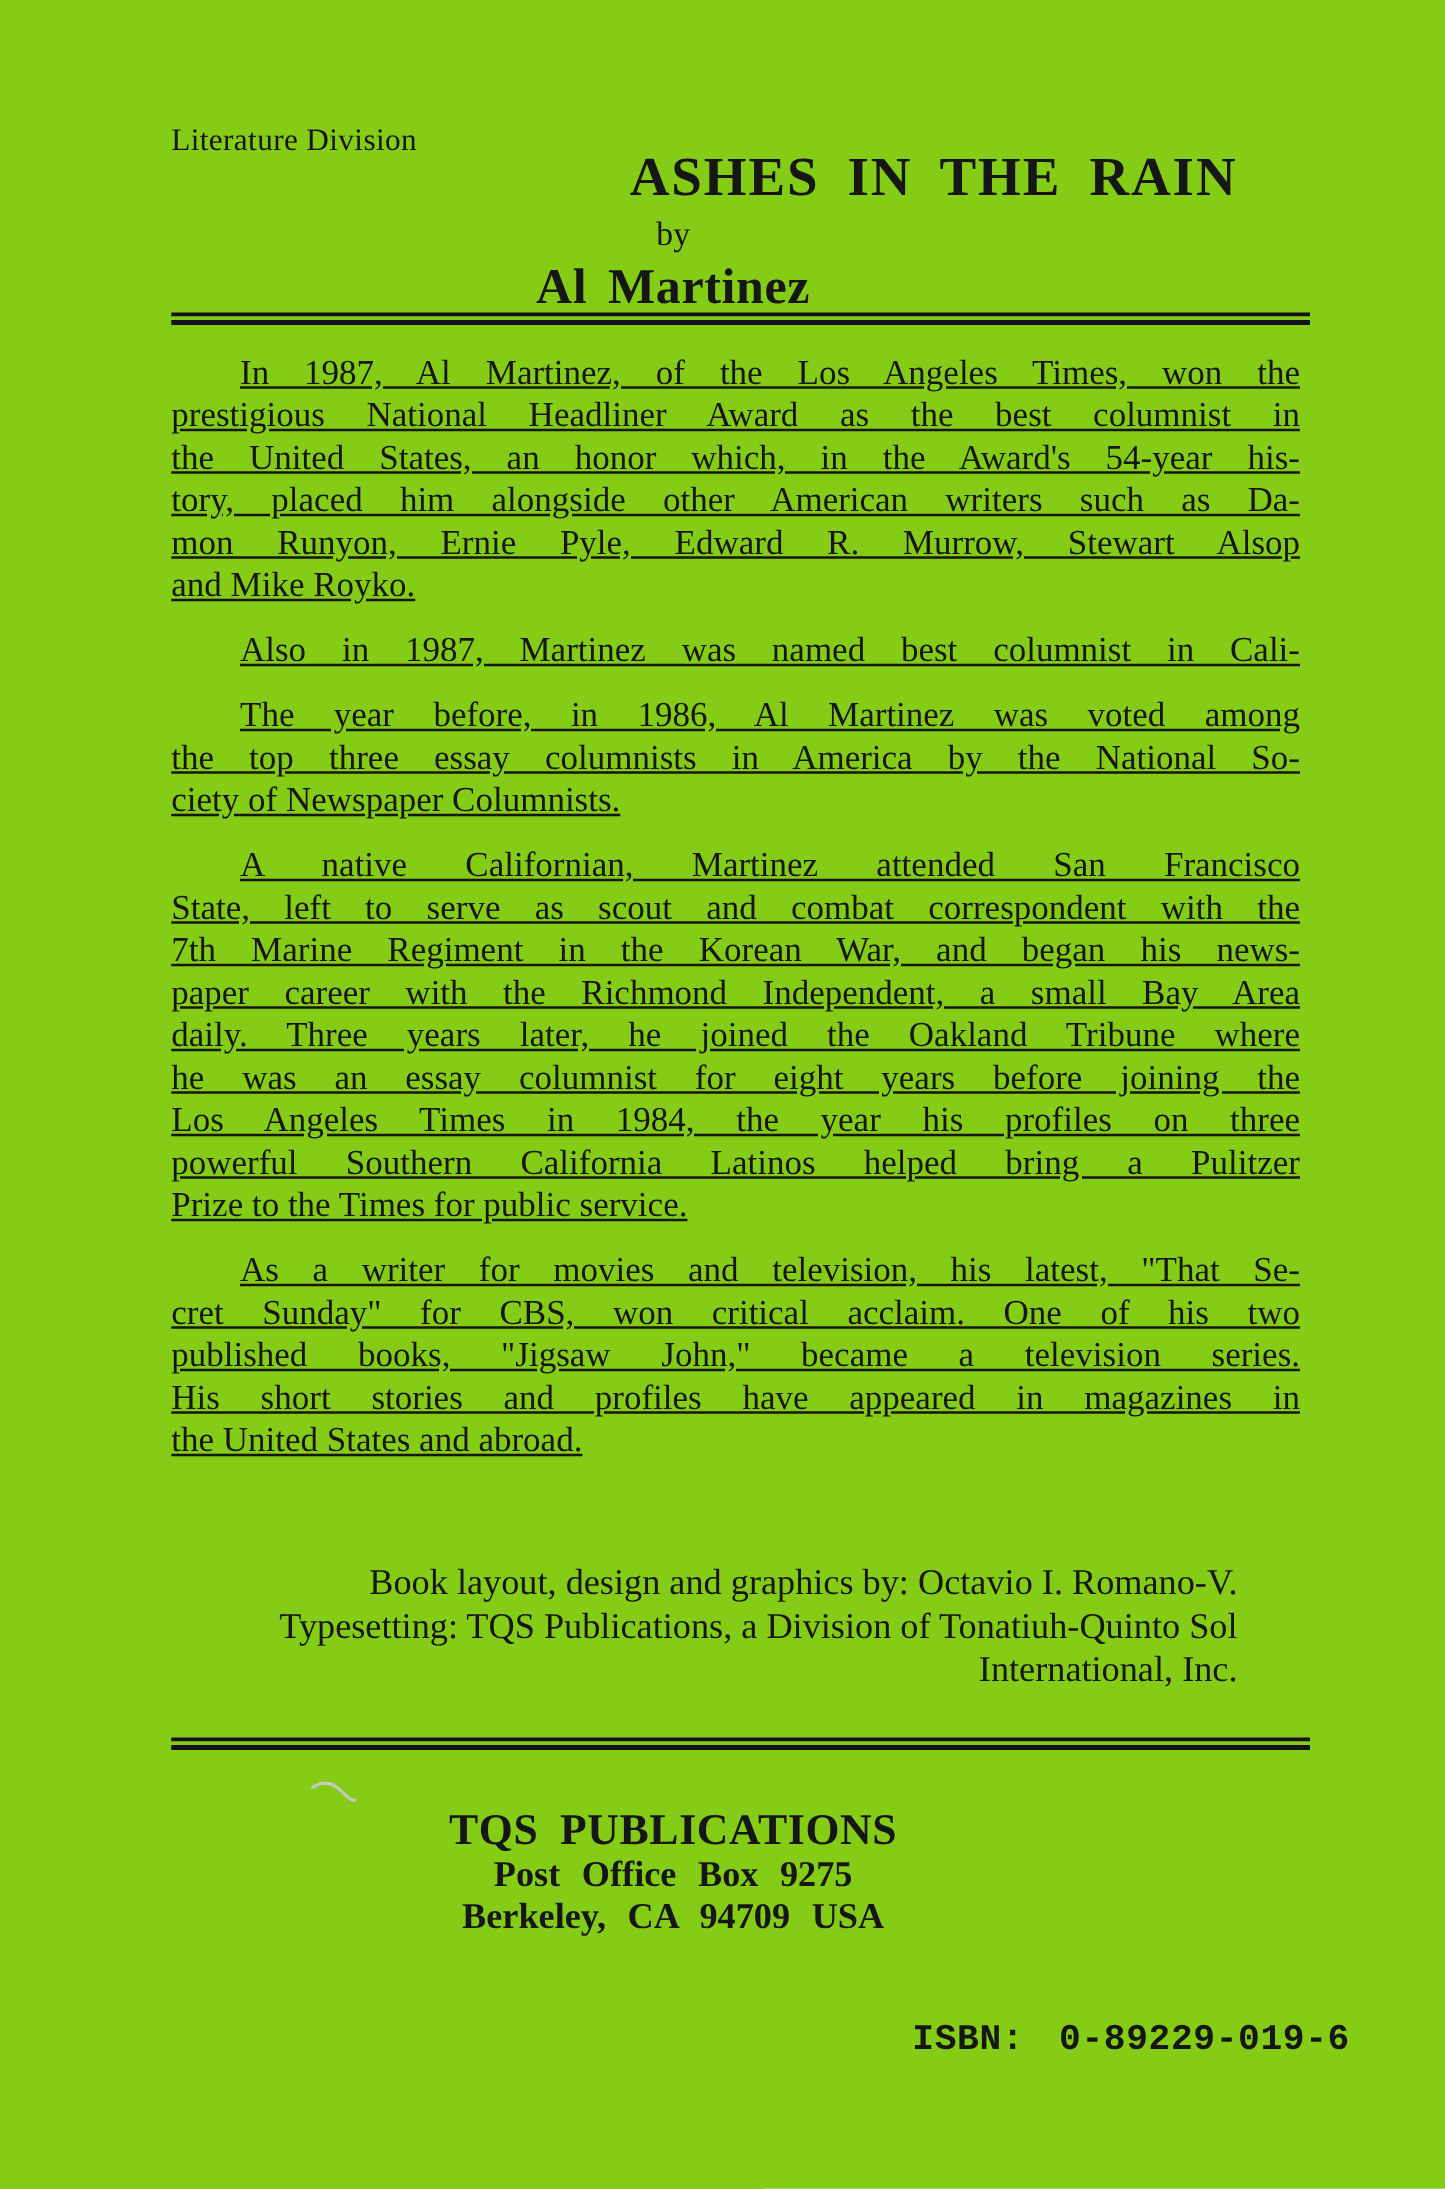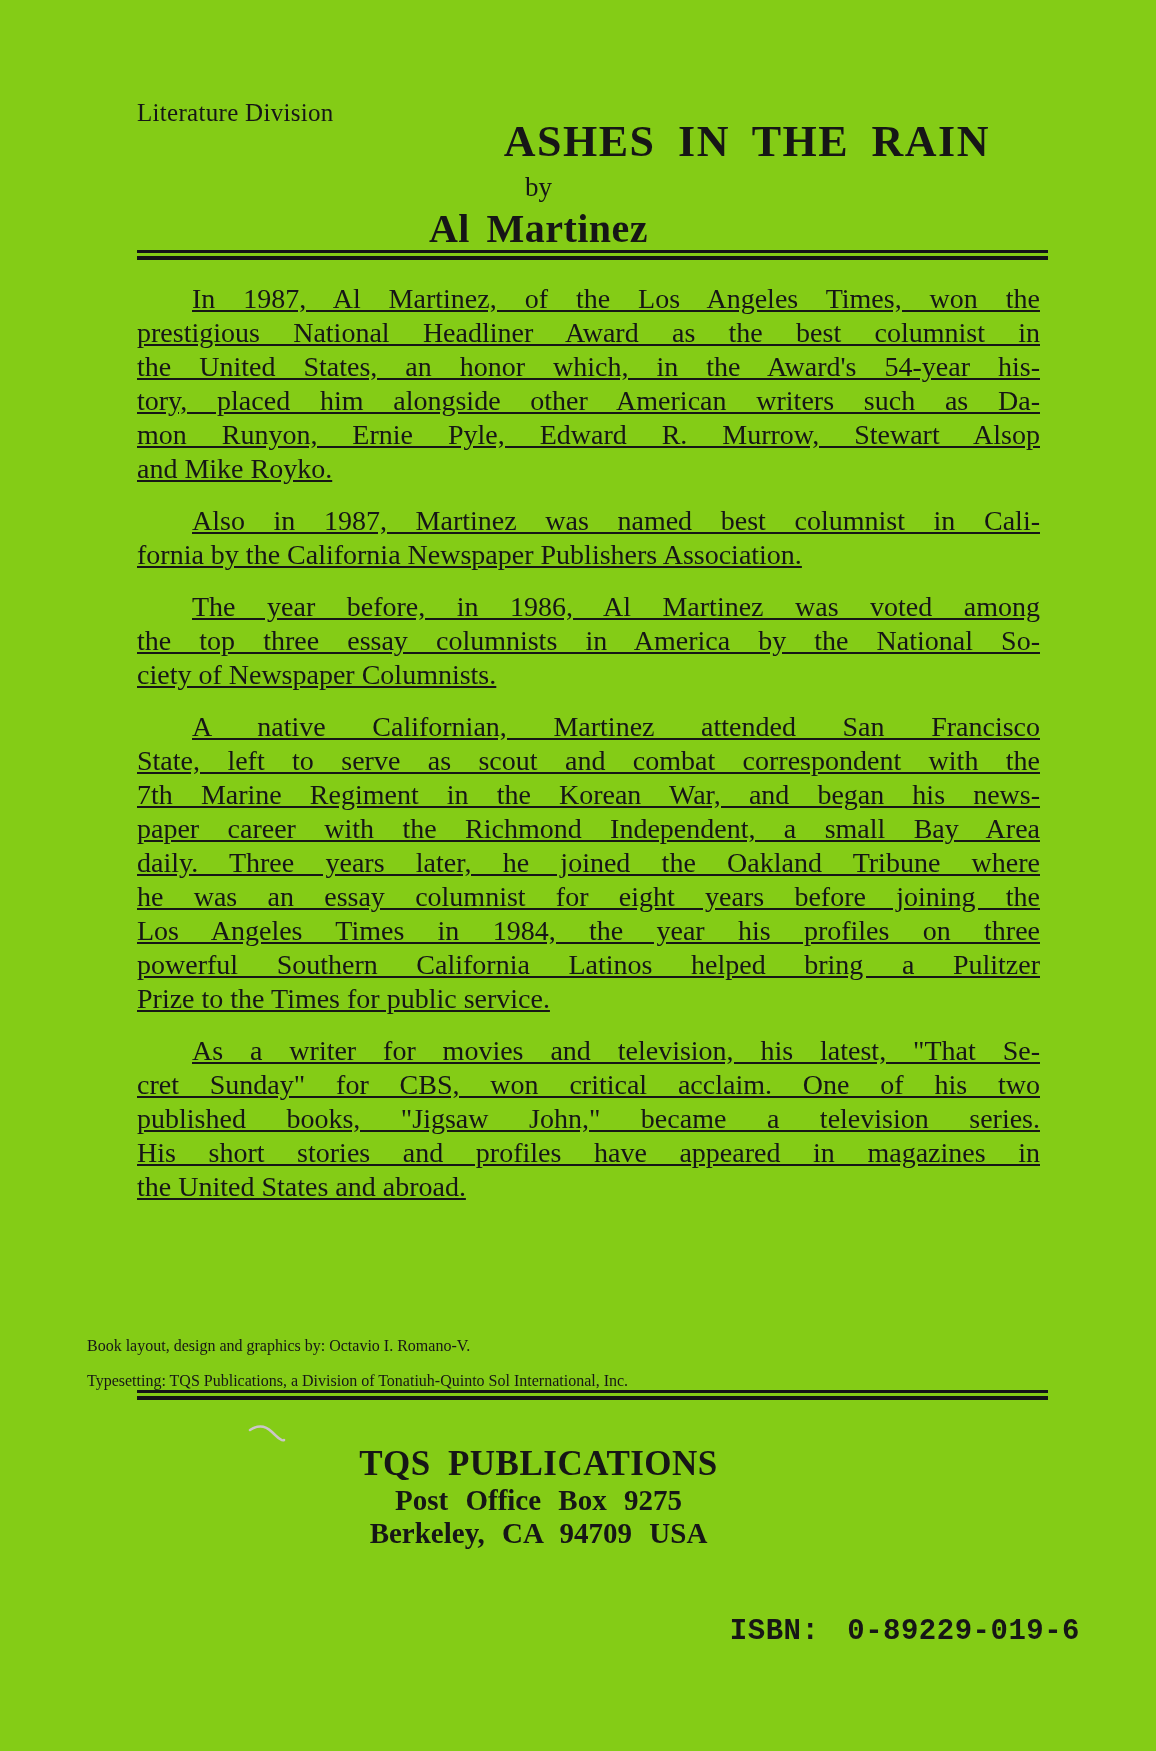--- a/index.html
+++ b/index.html
@@ -39,22 +39,22 @@
   }
   .para{margin:0 0 18px 0;text-decoration:underline;}
   .line{
     text-align:justify;
     text-align-last:justify;
     white-space:normal;
   }
   .line.first{text-indent:55px;}
   .line.last{text-align-last:left;}
   .credits{
-    position:absolute;top:1328px;left:87px;width:903px;
-    text-align:left;font-size:16px;line-height:35px;
+    position:absolute;top:1249px;left:87px;width:903px;
+    text-align:right;font-size:29px;line-height:35px;
   }
   .publisher{
     position:absolute;top:1444px;left:87px;width:903px;
     text-align:center;font-weight:bold;
   }
   .publisher .pub-name{font-size:35px;letter-spacing:.5px;word-spacing:8px;line-height:40px;text-align:center;}
   .publisher .pub-addr{font-size:29px;word-spacing:10px;line-height:33px;}
   .isbn{
     position:absolute;top:1615px;right:76px;
     font-size:29px;font-weight:bold;word-spacing:10px;letter-spacing:.5px;font-family:Liberation Mono, monospace;
@@ -80,21 +80,20 @@
       <div class="para">
         <div class="line first">In 1987,  Al Martinez, of the Los Angeles Times, won the</div>
         <div class="line">prestigious National Headliner Award as the best columnist in</div>
         <div class="line">the United States, an honor which, in the Award's 54-year his-</div>
         <div class="line">tory, placed him alongside other American writers such as Da-</div>
         <div class="line">mon Runyon, Ernie Pyle, Edward R. Murrow, Stewart Alsop</div>
         <div class="line last">and Mike Royko.</div>
       </div>
       <div class="para">
         <div class="line first">Also in 1987, Martinez was named best columnist in Cali-</div>
-        <div class="line last">fornia by the California Newspaper Publishers Association.</div>
       </div>
       <div class="para">
         <div class="line first">The year before, in 1986, Al Martinez was voted among</div>
         <div class="line">the top three essay columnists in America by the National So-</div>
         <div class="line last">ciety of Newspaper Columnists.</div>
       </div>
       <div class="para">
         <div class="line first">A native Californian, Martinez attended San Francisco</div>
         <div class="line">State, left to serve as scout and combat correspondent with the</div>
         <div class="line">7th Marine Regiment in the Korean War, and began his news-</div>

